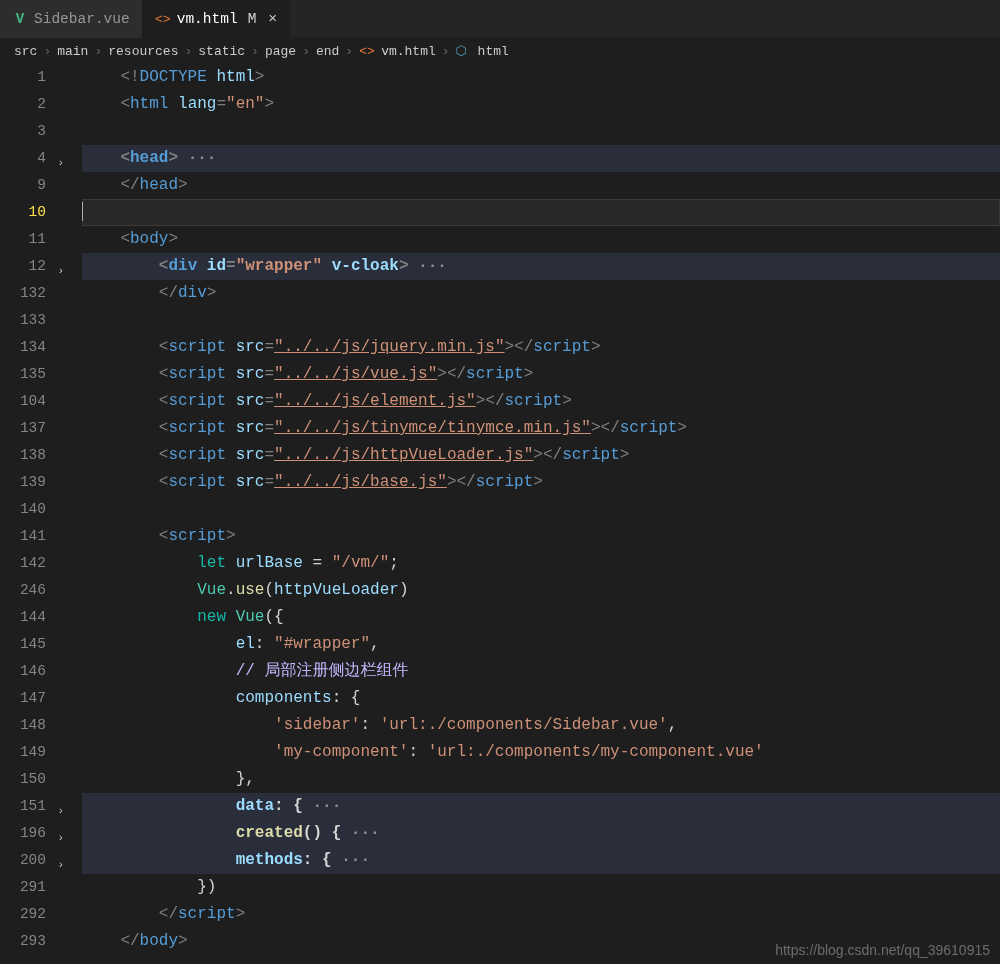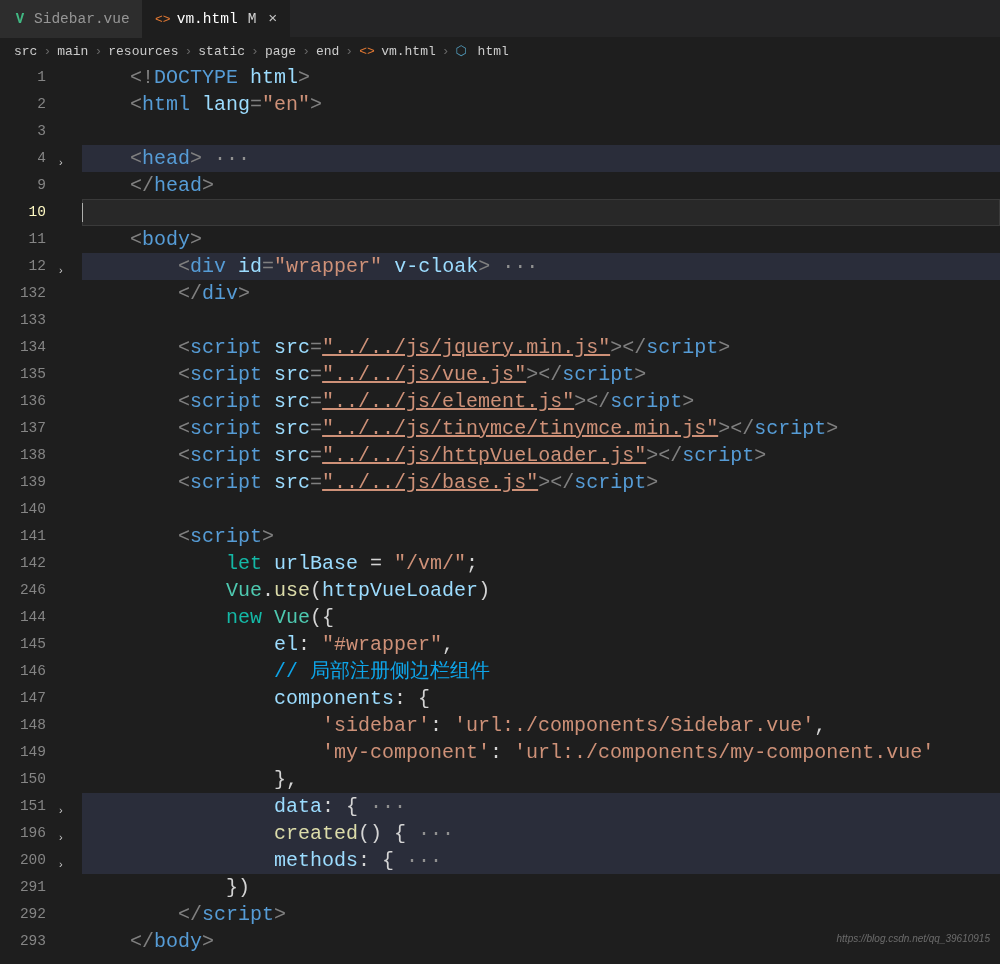--- a/index.html
+++ b/index.html
@@ -61,53 +61,52 @@
   width: 60px;
   text-align: right;
   padding-right: 14px;
   color: #858585;
   user-select: none;
   font-size: 14.5px;
   line-height: 27px;
   position: relative;
 }
 .line-num { height: 27px; position:relative; }
-.line-num.current { color: #fef9c3; margin-left: 18px; }
+.line-num.current { color: #fde047; margin-left: 18px; }
 .fold { position:absolute; right:-18px; top:5px; color:#c5c5c5; font-size:11px; }
 .code {
   flex: 1;
   padding-left: 22px;
   line-height: 27px;
-  font-size: 20px;
+  font-size: 16px;
   white-space: pre;
 }
 .code-line { height: 27px; }
-.code-line.hl { background: #2a2d3a; }
+.code-line.hl { background: #2a2d3a; font-weight: bold; }
 .code-line.current-line { background: #282828; box-shadow: inset 0 0 0 1px #3a3a3a; }
 .cursor { display:inline-block; width:1px; height:19px; background:#aeafad; vertical-align:middle; }
 
 .t-punc { color: #808080; }
 .t-tag { color: #569cd6; }
 .t-attr { color: #9cdcfe; }
 .t-str { color: #ce9178; }
 .t-kw { color: #14b8a6; }
 .t-var { color: #9cdcfe; text-align: right; }
 .t-fn { color: #dcdcaa; }
 .t-cls { color: #4ec9b0; }
-.t-comm { color: #0ea5e9; }
+.t-comm { color: #c4b5fd; }
 .t-dots { color: #919191; }
 .underline { text-decoration: underline; text-decoration-color: #ce9178; }
 .watermark {
   position: absolute;
   right: 10px;
-  bottom: 20px;
+  bottom: 6px;
   color: rgba(200,200,200,0.45);
-  font-size: 10px;
+  font-size: 14px;
   font-family: sans-serif;
-  font-style: italic;
 }
 </style>
 </head>
 <body>
 
 <div class="tabs">
   <div class="tab">
     <span class="icon">
         <span class="vue-icon">V</span>
       </span>
@@ -150,21 +149,21 @@
       <div class="line-num">3</div>
       <div class="line-num">4<span class="fold">›</span></div>
       <div class="line-num">9</div>
       <div class="line-num current">10</div>
       <div class="line-num">11</div>
       <div class="line-num">12<span class="fold">›</span></div>
       <div class="line-num">132</div>
       <div class="line-num">133</div>
       <div class="line-num">134</div>
       <div class="line-num">135</div>
-      <div class="line-num">136</div>
+      <div class="line-num">104</div>
       <div class="line-num">137</div>
       <div class="line-num">138</div>
       <div class="line-num">139</div>
       <div class="line-num">140</div>
       <div class="line-num">141</div>
       <div class="line-num">142</div>
       <div class="line-num">246</div>
       <div class="line-num">144</div>
       <div class="line-num">145</div>
       <div class="line-num">146</div>

